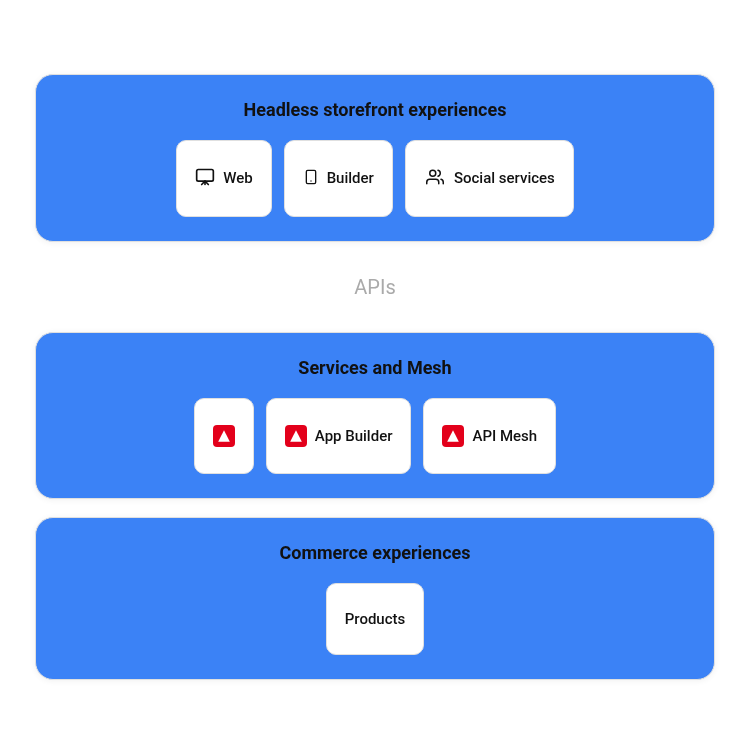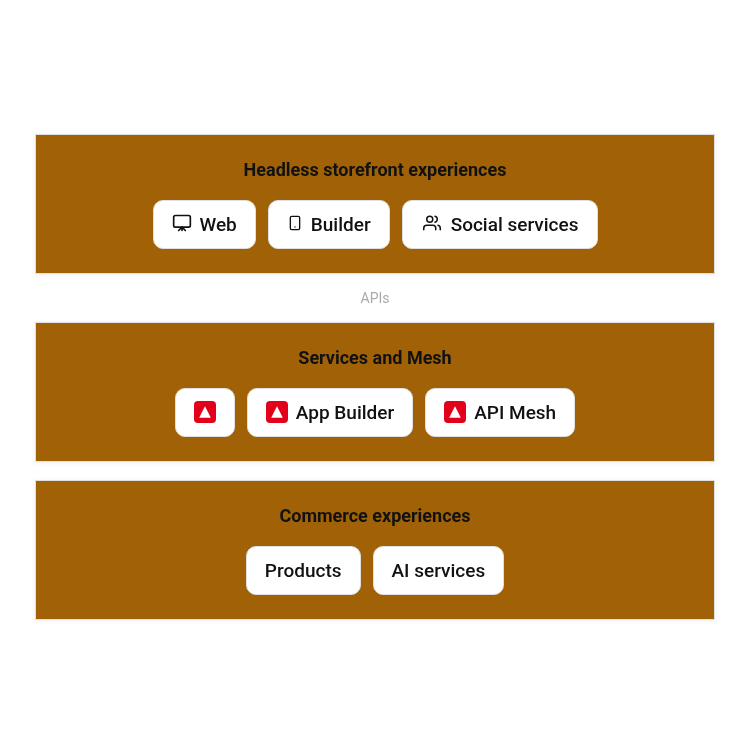--- a/index.html
+++ b/index.html
@@ -15,22 +15,22 @@
       font-family: -apple-system, BlinkMacSystemFont, 'Segoe UI', Roboto, sans-serif;
       display: flex;
       flex-direction: column;
       align-items: center;
       justify-content: center;
       padding: 20px;
       gap: 0px;
     }
 
     .section-card {
-      background: #a16207;
-      border-radius: 0;
+      background: #3b82f6;
+      border-radius: 18px;
       border: 1.5px solid #e0e0e0;
       padding: 24px 28px;
       width: 100%;
       max-width: 680px;
       box-shadow: 0 1px 6px rgba(0,0,0,0.06);
     }
 
     .section-title {
       font-size: 18px;
       font-weight: 700;
@@ -45,38 +45,38 @@
       justify-content: center;
       gap: 12px;
     }
 
     .chip {
       display: flex;
       align-items: center;
       gap: 8px;
       border: 1.5px solid #e0e0e0;
       border-radius: 10px;
-      padding: 12px 18px;
-      font-size: 19px;
+      padding: 26px 18px;
+      font-size: 15px;
       font-weight: 500;
       color: #111111;
       background: #ffffff;
       white-space: nowrap;
     }
 
     .chip-icon {
       font-size: 18px;
       line-height: 1;
     }
 
     .apis-label {
-      font-size: 14px;
+      font-size: 20px;
       color: #aaaaaa;
       text-align: left;
-      margin: 8px 0;
+      margin: 25px 0;
       font-style: normal;
     }
 
     .adobe-badge {
       width: 22px;
       height: 22px;
       background: #e3001b;
       border-radius: 4px;
       display: flex;
       align-items: center;
@@ -185,18 +185,15 @@
 
 <div class="section-card">
   <div class="section-title">Commerce experiences</div>
   <div class="chips-row">
 
     <div class="chip">
       <span>Products</span>
     </div>
 
 
-    <div class="chip">
-      <span>AI services</span>
-    </div>
 
   </div>
 </div>
 
 </body></html>

